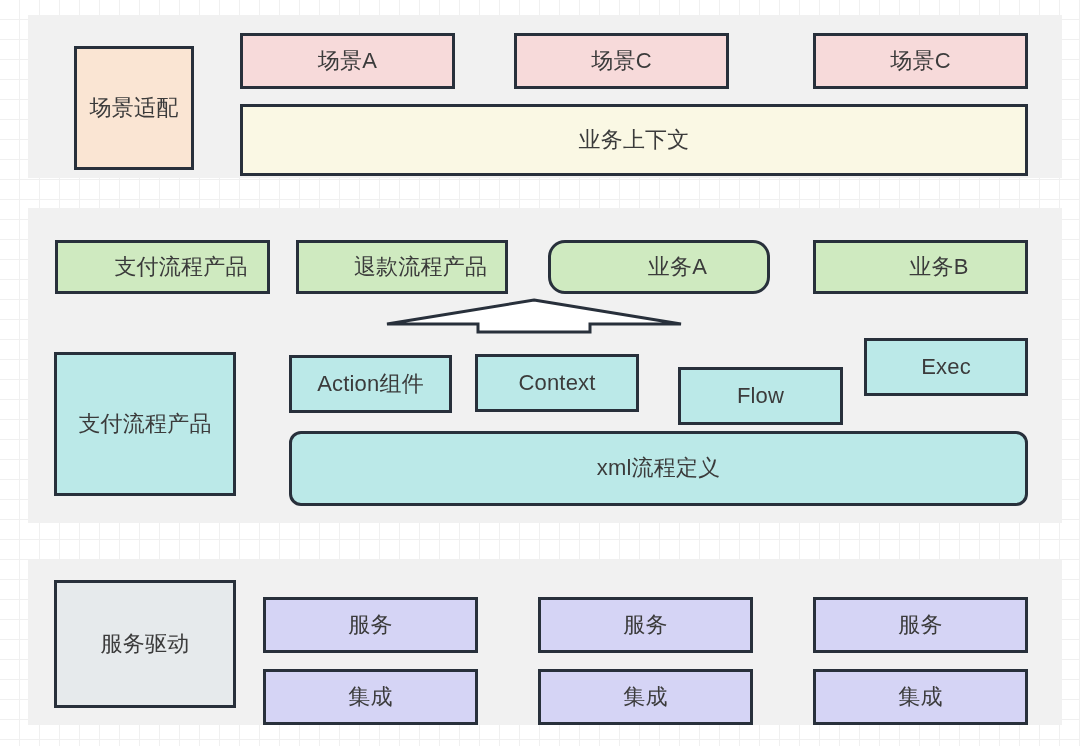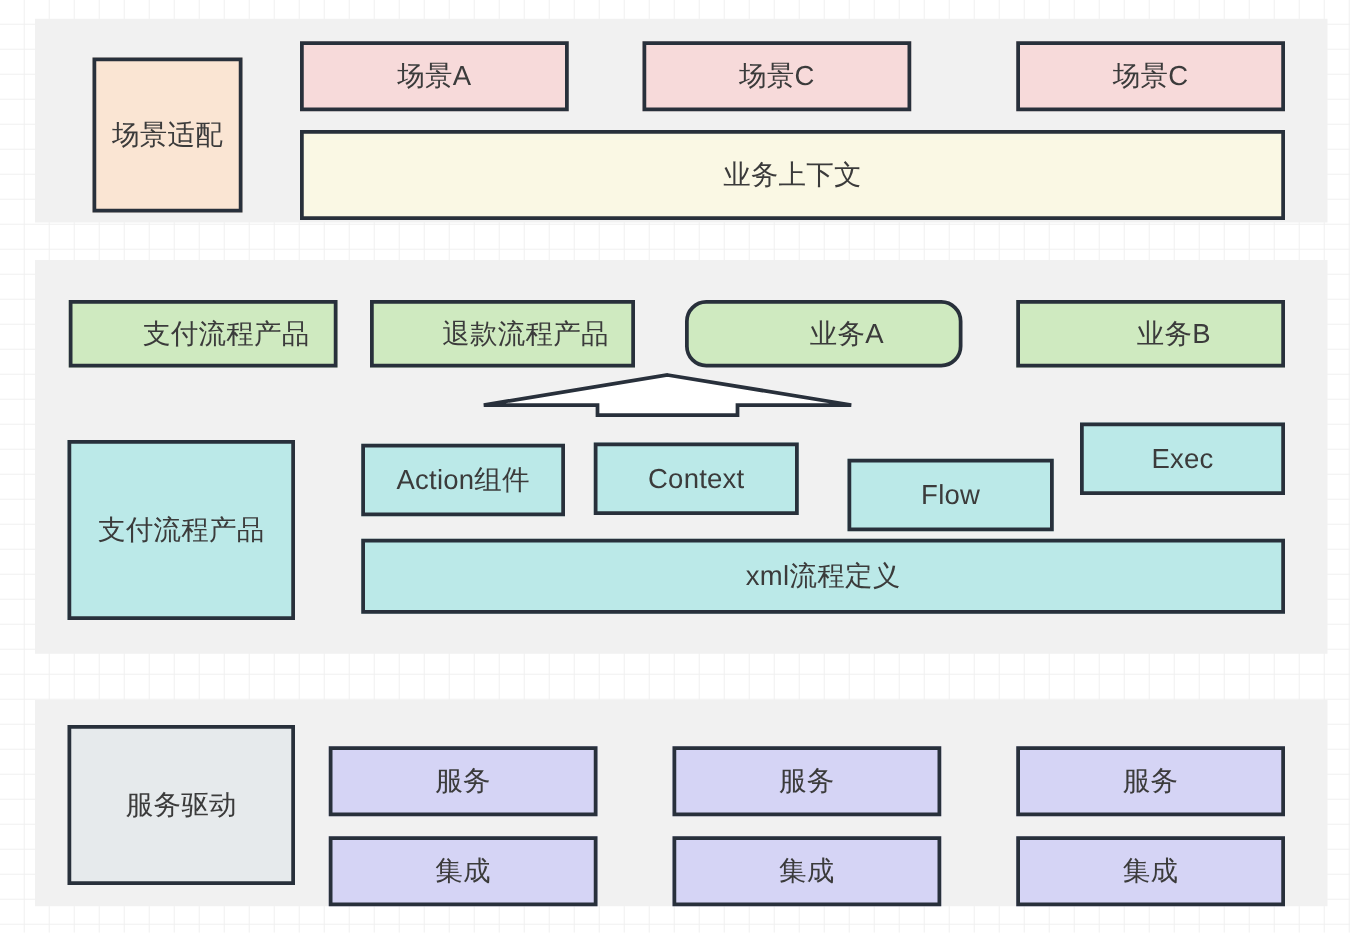--- a/index.html
+++ b/index.html
@@ -101,21 +101,21 @@
   <div class="node fill-cyan" style="left:54px; top:352px; width:182px; height:144px;">支付流程产品</div>
 
   <div class="node fill-cyan" style="left:289px; top:355px; width:163px; height:58px;">Action组件</div>
 
   <div class="node fill-cyan" style="left:475px; top:354px; width:164px; height:58px;">Context</div>
 
   <div class="node fill-cyan" style="left:678px; top:355px; width:165px; height:58px;margin-top:12px;">Flow</div>
 
   <div class="node fill-cyan" style="left:864px; top:338px; width:164px; height:58px;">Exec</div>
 
-  <div class="node fill-cyan" style="left:289px; top:431px; width:739px; height:60px;">xml流程定义</div>
+  <div class="node fill-cyan" style="left:289px; top:431px; width:739px; height:75px;border-radius:12px;">xml流程定义</div>
 
   <div class="band" style="left:28px; top:560px; width:1034px; height:165px;"></div>
 
   <div class="node fill-gray" style="left:54px; top:580px; width:182px; height:128px;">服务驱动</div>
 
   <div class="node fill-purple" style="left:263px; top:581px; width:215px; height:56px;">服务</div>
 
   <div class="node fill-purple" style="left:263px; top:653px; width:215px; height:56px;">集成</div>
 
   <div class="node fill-purple" style="left:538px; top:581px; width:215px; height:56px;">服务</div>

